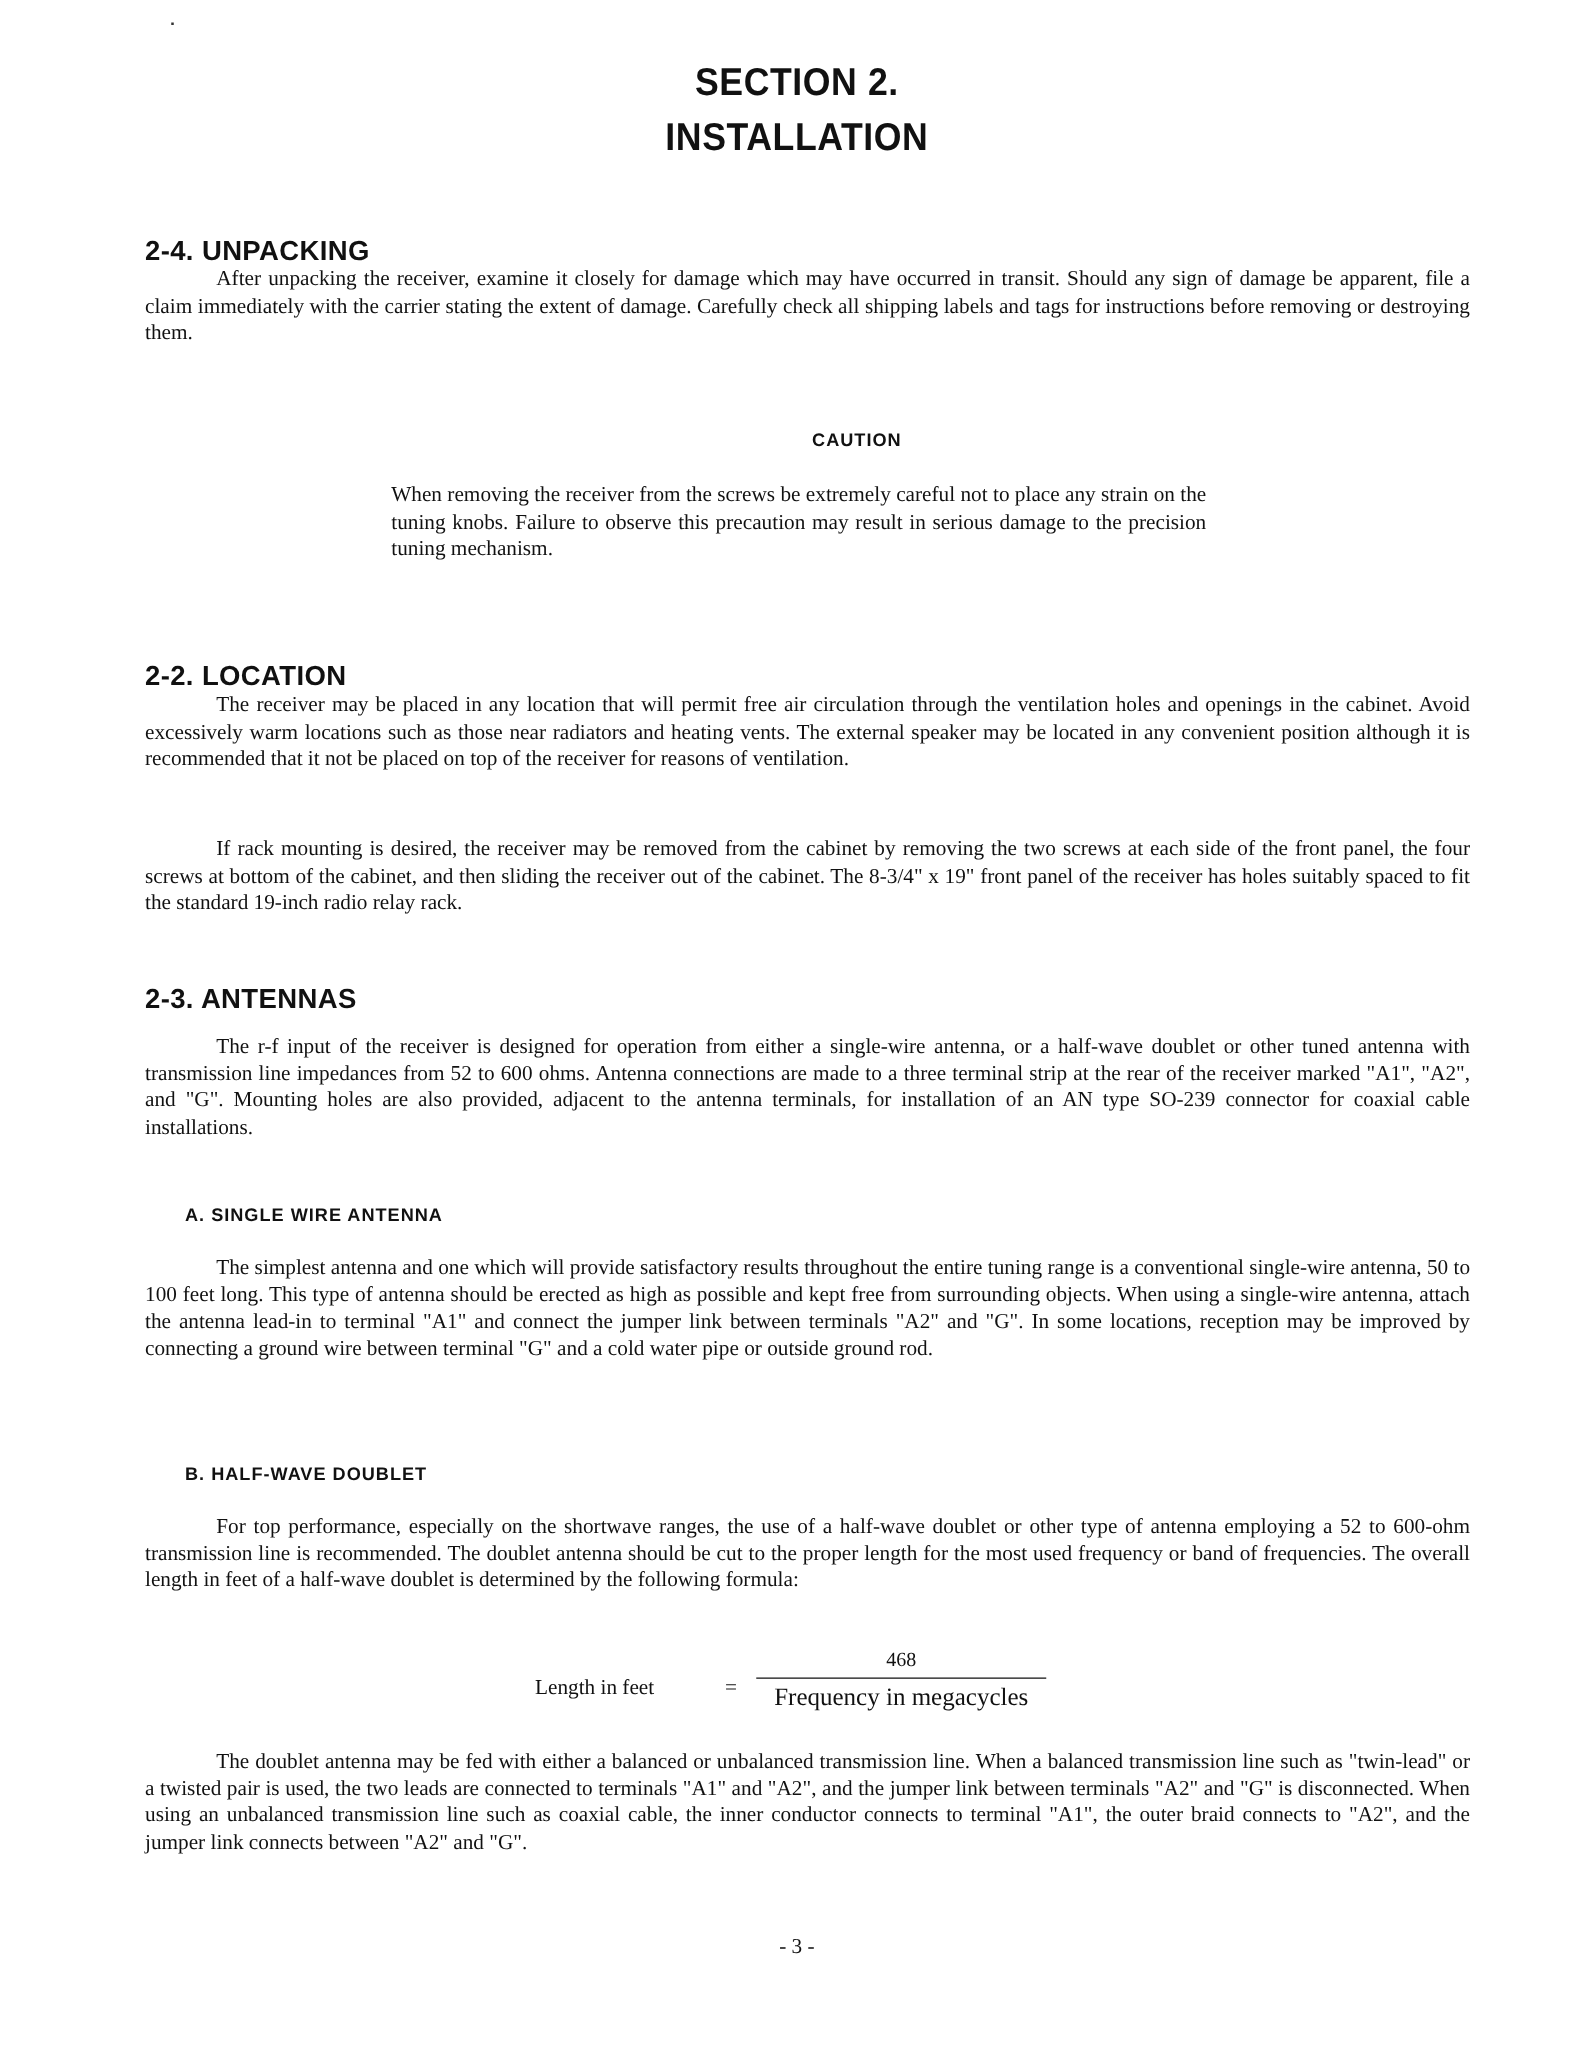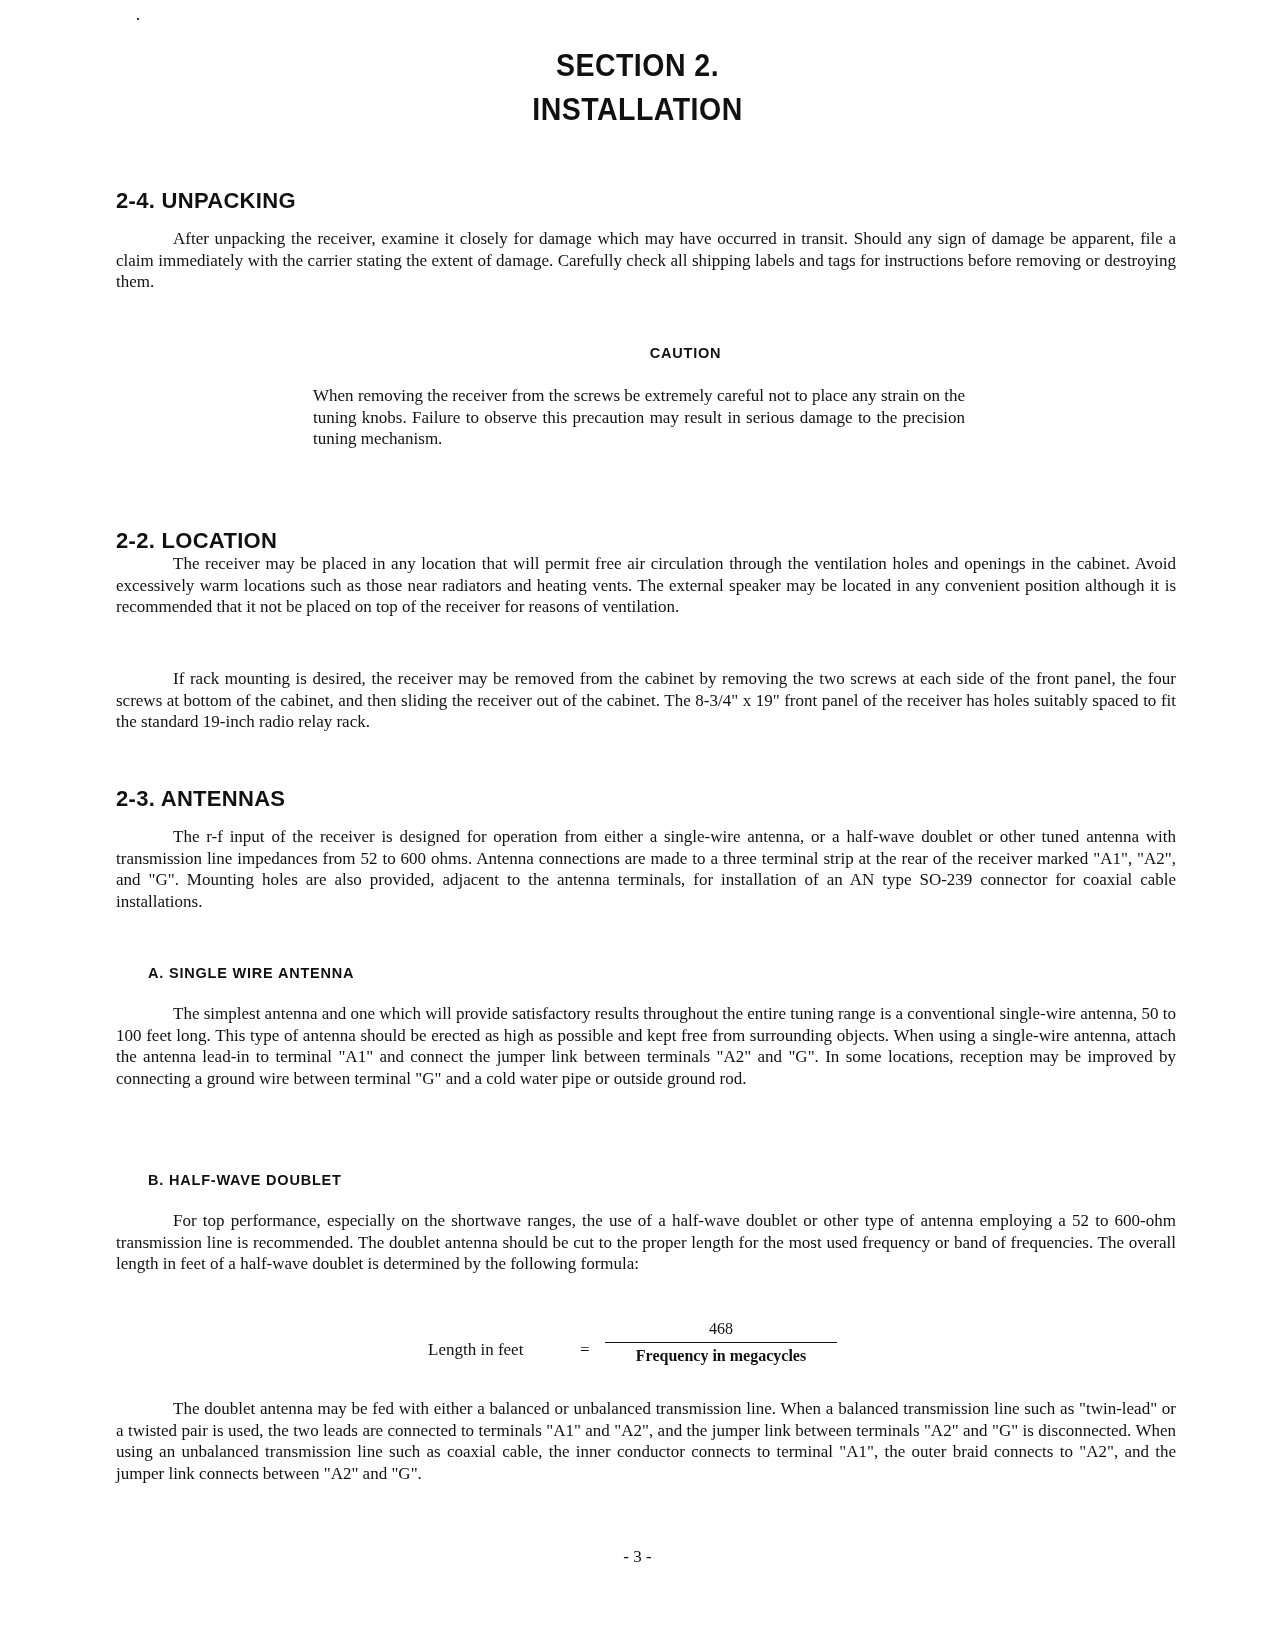--- a/index.html
+++ b/index.html
@@ -12,36 +12,36 @@
   .h3 { position: absolute; left: 148px; font-size: 14.5px; letter-spacing: 0.8px; }
   .para { position: absolute; left: 116px; width: 1060px; font-size: 17px; line-height: 21.5px; text-align: justify; }
   .para p { margin: 0; text-indent: 57px; }
   .caution-label { position: absolute; left: 0; width: 1275px; text-align: center; font-size: 14.5px; letter-spacing: 0.8px; margin-left: 48px; }
   .caution-text { position: absolute; left: 313px; width: 652px; font-size: 17px; line-height: 21.5px; text-align: justify; }
   .formula { position: absolute; left: 420px; top: 1320px; width: 480px; height: 60px; }
   .formula .lhs { position: absolute; left: 8px; top: 20px; font-size: 17px; }
   .formula .eq { position: absolute; left: 160px; top: 20px; font-size: 17px; }
   .formula .num { position: absolute; left: 185px; width: 232px; top: 0px; text-align: center; font-size: 16px; }
   .formula .bar { position: absolute; left: 185px; width: 232px; top: 22px; height: 1px; background: #111; }
-  .formula .den { position: absolute; left: 185px; width: 232px; top: 27px; text-align: center; font-size: 16px; font-weight: bold; }
+  .formula .den { position: absolute; left: 185px; width: 232px; top: 27px; text-align: center; font-size: 20px; }
   .pagenum { position: absolute; left: 0; width: 1275px; top: 1547px; text-align: center; font-size: 17px; }
   .speck { position: absolute; width: 2px; height: 2px; background: #333; }
 </style>
 </head>
 <body>
 
 <div class="page">
 
   <div class="speck" style="left:137px; top:18px;"></div>
 
   <div class="title sans" style="top:48px;">SECTION 2.</div>
   <div class="title sans" style="top:92px;">INSTALLATION</div>
 
   <div class="h2 sans" style="top:188px;">2-4. UNPACKING</div>
-  <div class="para serif" style="top:228px;">
+  <div class="para serif" style="top:212px;">
     <p>After unpacking the receiver, examine it closely for damage which may have occurred in transit. Should any sign of damage be apparent, file a claim immediately with the carrier stating the extent of damage. Carefully check all shipping labels and tags for instructions before removing or destroying them.</p>
   </div>
 
   <div class="caution-label sans" style="top:345px;">CAUTION</div>
   <div class="caution-text serif" style="top:385px;">When removing the receiver from the screws be extremely careful not to place any strain on the tuning knobs. Failure to observe this precaution may result in serious damage to the precision tuning mechanism.</div>
 
   <div class="h2 sans" style="top:512px;margin-top:16px;">2-2. LOCATION</div>
   <div class="para serif" style="top:553px;">
     <p>The receiver may be placed in any location that will permit free air circulation through the ventilation holes and openings in the cabinet. Avoid excessively warm locations such as those near radiators and heating vents. The external speaker may be located in any convenient position although it is recommended that it not be placed on top of the receiver for reasons of ventilation.</p>
   </div>

